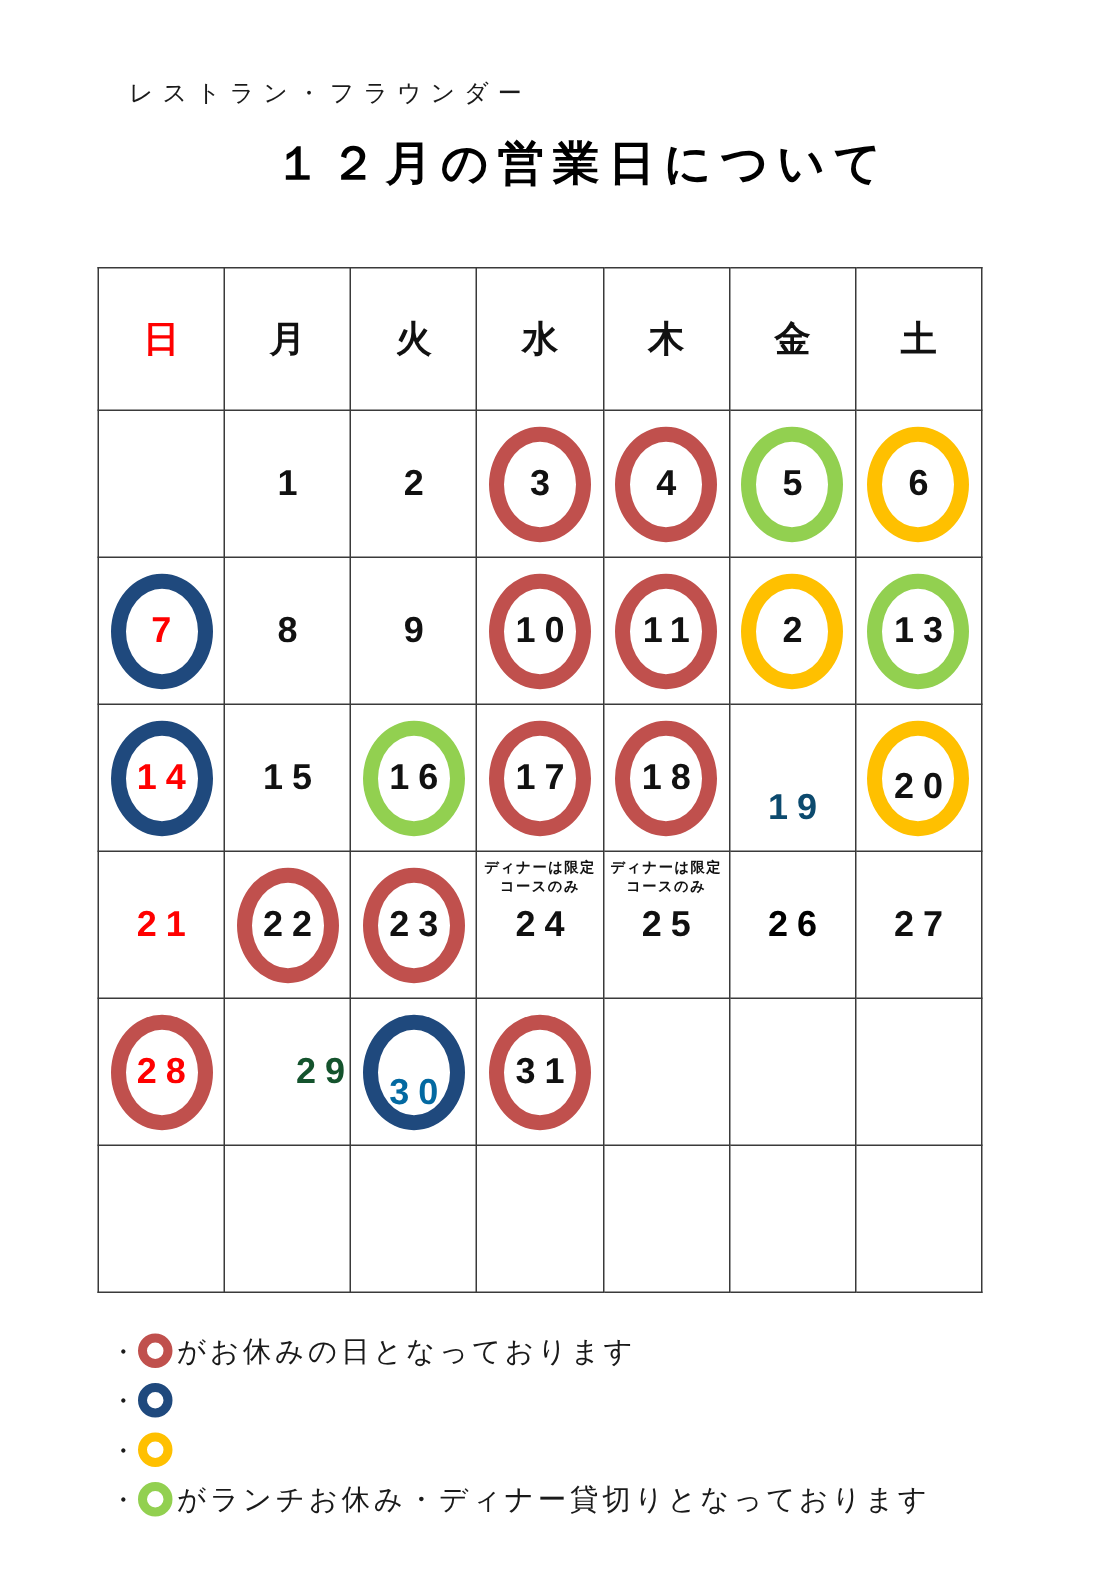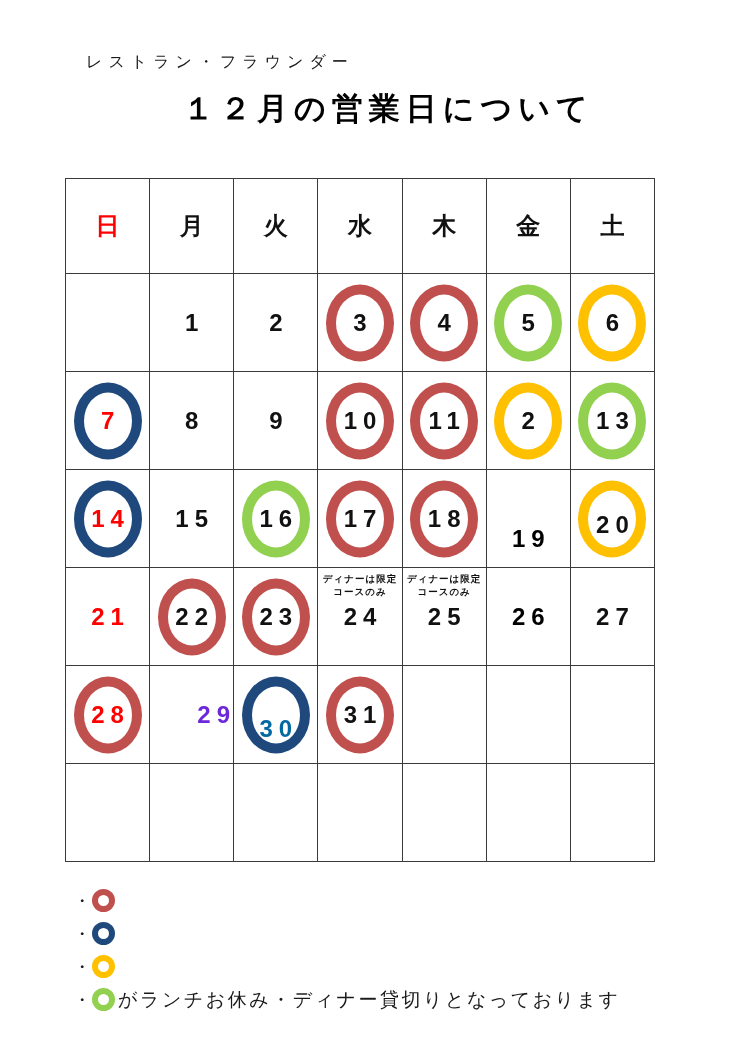--- a/index.html
+++ b/index.html
@@ -165,21 +165,21 @@
             </div>
           </td>
           <td>
             <div class="cell">
               <div class="circle" style="border-color: rgb(192, 80, 77);"></div>
               <span class="day-num" style="color: rgb(17, 17, 17);">18</span>
             </div>
           </td>
           <td>
             <div class="cell">
-              <span class="day-num" style="color: #000000; margin-top: 41px;">19</span>
+              <span class="day-num" style="color: #0c4a6e; margin-top: 41px;">19</span>
             </div>
           </td>
           <td>
             <div class="cell">
               <div class="circle" style="border-color: rgb(255, 192, 0);"></div>
               <span class="day-num" style="color: rgb(17, 17, 17); margin-top: 13px;">20</span>
             </div>
           </td>
         </tr>
         <tr>
@@ -231,21 +231,21 @@
         </tr>
         <tr>
           <td>
             <div class="cell">
               <div class="circle" style="border-color: rgb(192, 80, 77);"></div>
               <span class="day-num" style="color: rgb(255, 0, 0);">28</span>
             </div>
           </td>
           <td>
             <div class="cell">
-              <span class="day-num" style="color: #6d28d9; margin-left: 44px;">29</span>
+              <span class="day-num" style="color: #14532d; margin-left: 44px;">29</span>
             </div>
           </td>
           <td>
             <div class="cell">
               <div class="circle" style="border-color: rgb(31, 73, 125);"></div>
               <span class="day-num" style="color: #0369a1; margin-top: 28px;">30</span>
             </div>
           </td>
           <td>
             <div class="cell">
@@ -286,20 +286,21 @@
             <div class="cell"></div>
           </td>
         </tr>
       </tbody>
   </table>
 
   <div class="legend" id="legend">
       <div class="legend-item">
         <span class="legend-bullet">・</span>
         <span class="legend-ring" style="border-color: rgb(192, 80, 77);"></span>
+        <span class="legend-text">がお休みの日となっております</span>
       </div>
       <div class="legend-item">
         <span class="legend-bullet">・</span>
         <span class="legend-ring" style="border-color: rgb(31, 73, 125);"></span>
       </div>
       <div class="legend-item">
         <span class="legend-bullet">・</span>
         <span class="legend-ring" style="border-color: rgb(255, 192, 0);"></span>
       </div>
       <div class="legend-item">

